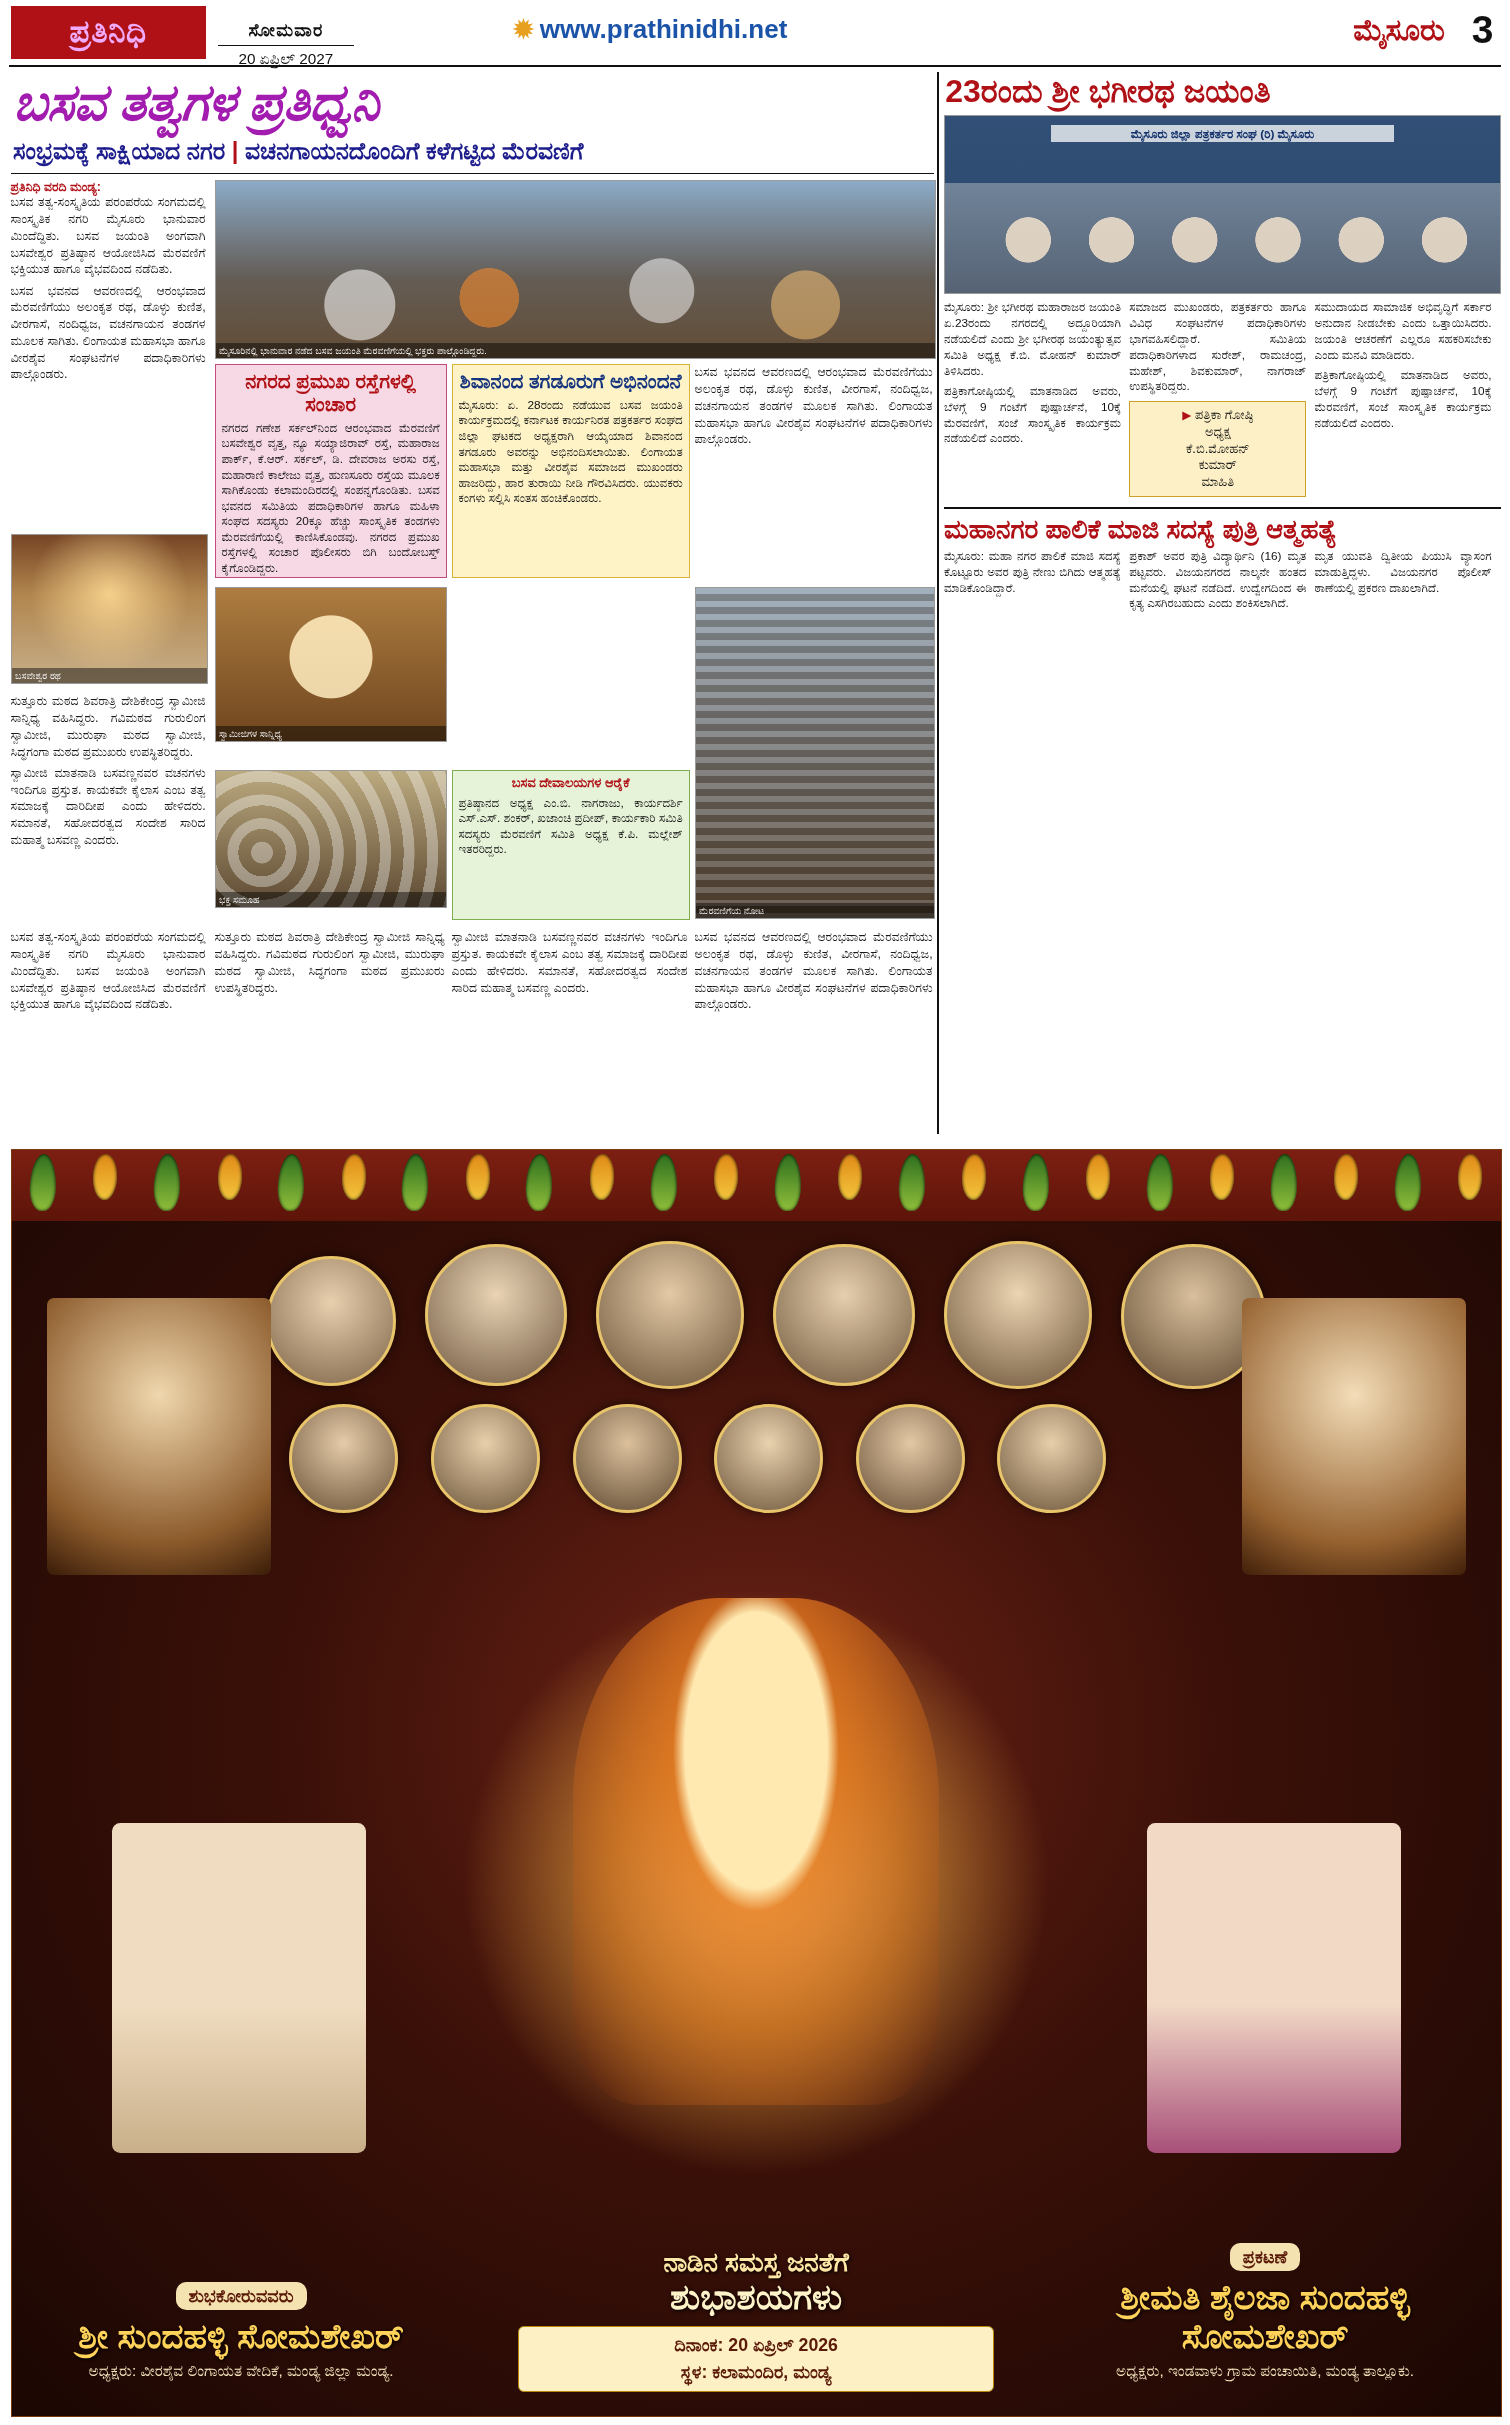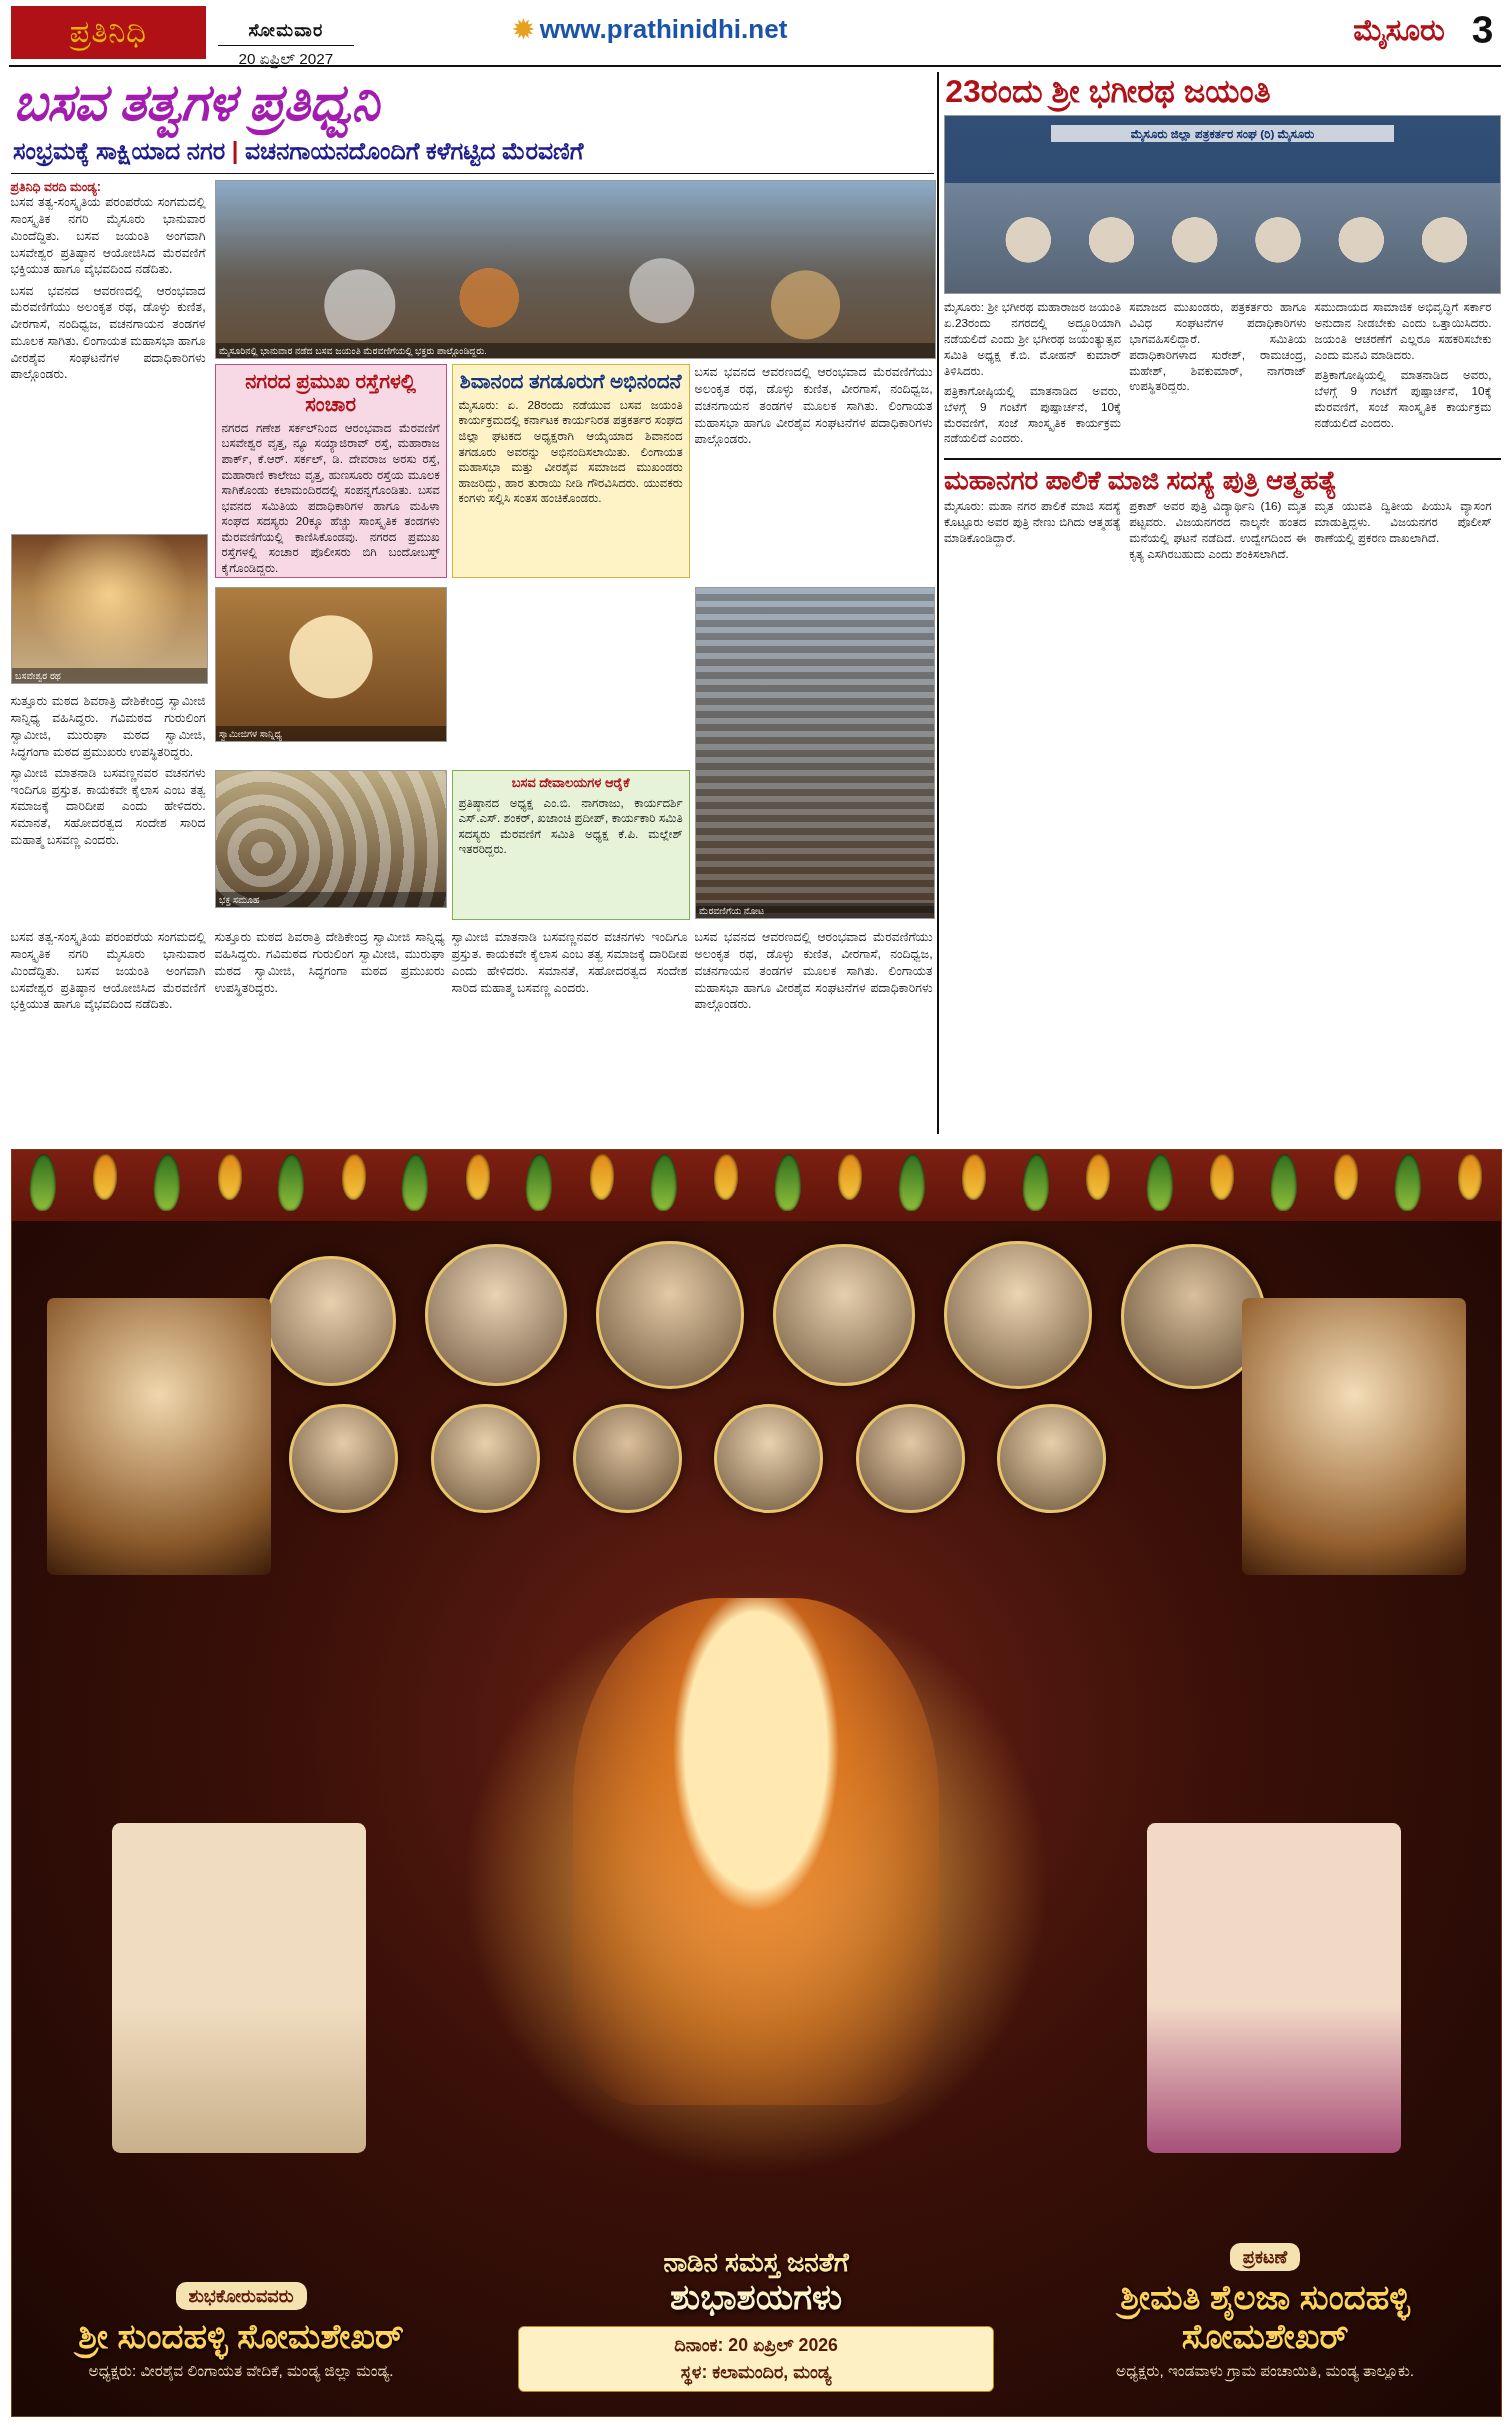--- a/index.html
+++ b/index.html
@@ -2,21 +2,21 @@
 <html style="font-size:9.4px"><head>
 <meta charset="utf-8">
 <style>
   html,body{margin:0;padding:0;background:#fff;}
   body{font-family:"Liberation Sans", sans-serif;color:#111;}
   .page{width:1510px;height:2426px;position:relative;overflow:hidden;background:#ffffff;}
 
   
   .masthead{position:absolute;left:0;top:0;width:1510px;height:65px;}
   .logo-box{position:absolute;left:10.6px;top:5.9px;width:195px;height:53px;background:#b01116;display:flex;align-items:center;justify-content:center;}
-  .logo-box span{color:#eab308;font-size:31px;font-weight:normal;letter-spacing:0.6px;}
+  .logo-box span{color:#f0abfc;font-size:31px;font-weight:bold;letter-spacing:0.6px;}
   .date-box{position:absolute;left:212px;top:20px;width:148px;height:51px;text-align:center;}
   .date-box .d1{font-size:17.7px;font-weight:bold;color:#111;letter-spacing:1.2px;}
   .date-box .dline{width:136px;height:1.8px;background:#111;margin:3.5px auto;}
   .date-box .d2{font-size:15.3px;color:#111;}
   .web{position:absolute;left:513px;top:14px;font-size:26px;font-weight:bold;color:#1a53a8;}
   .web .star{color:#e8a020;font-size:25px;margin-right:5.9px;}
   .city{position:absolute;right:65px;top:13px;font-size:29.5px;font-weight:bold;color:#b01116;}
   .pageno{position:absolute;right:16.5px;top:8.3px;font-size:39px;font-weight:bold;color:#111;}
   .rule-top{position:absolute;left:9.4px;top:65px;width:1492px;height:2.4px;background:#111;}
 
@@ -213,20 +213,30 @@
       <div class="cap" style="top:8.3px;bottom:auto;left:106px;right:106px;text-align:center;background:rgba(255,255,255,.75);color:#12306b;font-weight:bold;font-size:11.8px;">ಮೈಸೂರು ಜಿಲ್ಲಾ ಪತ್ರಕರ್ತರ ಸಂಘ (ರಿ) ಮೈಸೂರು</div>
     </div>
 
     <div style="display:flex;gap:8.3px;margin-top:5.9px;">
       <div style="width:177px;">
         <div class="rc-body">ಮೈಸೂರು: ಶ್ರೀ ಭಗೀರಥ ಮಹಾರಾಜರ ಜಯಂತಿ ಏ.23ರಂದು ನಗರದಲ್ಲಿ ಅದ್ದೂರಿಯಾಗಿ ನಡೆಯಲಿದೆ ಎಂದು ಶ್ರೀ ಭಗೀರಥ ಜಯಂತ್ಯುತ್ಸವ ಸಮಿತಿ ಅಧ್ಯಕ್ಷ ಕೆ.ಬಿ. ಮೋಹನ್ ಕುಮಾರ್ ತಿಳಿಸಿದರು.</div>
         <div class="rc-body" style="margin-top:4.7px;">ಪತ್ರಿಕಾಗೋಷ್ಠಿಯಲ್ಲಿ ಮಾತನಾಡಿದ ಅವರು, ಬೆಳಗ್ಗೆ 9 ಗಂಟೆಗೆ ಪುಷ್ಪಾರ್ಚನೆ, 10ಕ್ಕೆ ಮೆರವಣಿಗೆ, ಸಂಜೆ ಸಾಂಸ್ಕೃತಿಕ ಕಾರ್ಯಕ್ರಮ ನಡೆಯಲಿದೆ ಎಂದರು.</div>
       </div>
       <div style="width:177px;">
         <div class="rc-body">ಸಮಾಜದ ಮುಖಂಡರು, ಪತ್ರಕರ್ತರು ಹಾಗೂ ವಿವಿಧ ಸಂಘಟನೆಗಳ ಪದಾಧಿಕಾರಿಗಳು ಭಾಗವಹಿಸಲಿದ್ದಾರೆ. ಸಮಿತಿಯ ಪದಾಧಿಕಾರಿಗಳಾದ ಸುರೇಶ್, ರಾಮಚಂದ್ರ, ಮಹೇಶ್, ಶಿವಕುಮಾರ್, ನಾಗರಾಜ್ ಉಪಸ್ಥಿತರಿದ್ದರು.</div>
+        <div class="infobox" style="margin-top:5.9px;">
+          <div>
+            <span class="bullet">▶</span>
+            <span>ಪತ್ರಿಕಾ ಗೋಷ್ಠಿ</span>
+          </div>
+          <div>ಅಧ್ಯಕ್ಷ</div>
+          <div>ಕೆ.ಬಿ.ಮೋಹನ್</div>
+          <div>ಕುಮಾರ್</div>
+          <div>ಮಾಹಿತಿ</div>
+        </div>
       </div>
       <div style="width:177px;">
         <div class="rc-body">ಸಮುದಾಯದ ಸಾಮಾಜಿಕ ಅಭಿವೃದ್ಧಿಗೆ ಸರ್ಕಾರ ಅನುದಾನ ನೀಡಬೇಕು ಎಂದು ಒತ್ತಾಯಿಸಿದರು. ಜಯಂತಿ ಆಚರಣೆಗೆ ಎಲ್ಲರೂ ಸಹಕರಿಸಬೇಕು ಎಂದು ಮನವಿ ಮಾಡಿದರು.</div>
         <div class="rc-body" style="margin-top:4.7px;">ಪತ್ರಿಕಾಗೋಷ್ಠಿಯಲ್ಲಿ ಮಾತನಾಡಿದ ಅವರು, ಬೆಳಗ್ಗೆ 9 ಗಂಟೆಗೆ ಪುಷ್ಪಾರ್ಚನೆ, 10ಕ್ಕೆ ಮೆರವಣಿಗೆ, ಸಂಜೆ ಸಾಂಸ್ಕೃತಿಕ ಕಾರ್ಯಕ್ರಮ ನಡೆಯಲಿದೆ ಎಂದರು.</div>
       </div>
     </div>
 
     <div class="rc-rule" style="margin-top:10.6px;"></div>
 
     <div class="rc-sub">ಮಹಾನಗರ ಪಾಲಿಕೆ ಮಾಜಿ ಸದಸ್ಯೆ ಪುತ್ರಿ ಆತ್ಮಹತ್ಯೆ</div>

